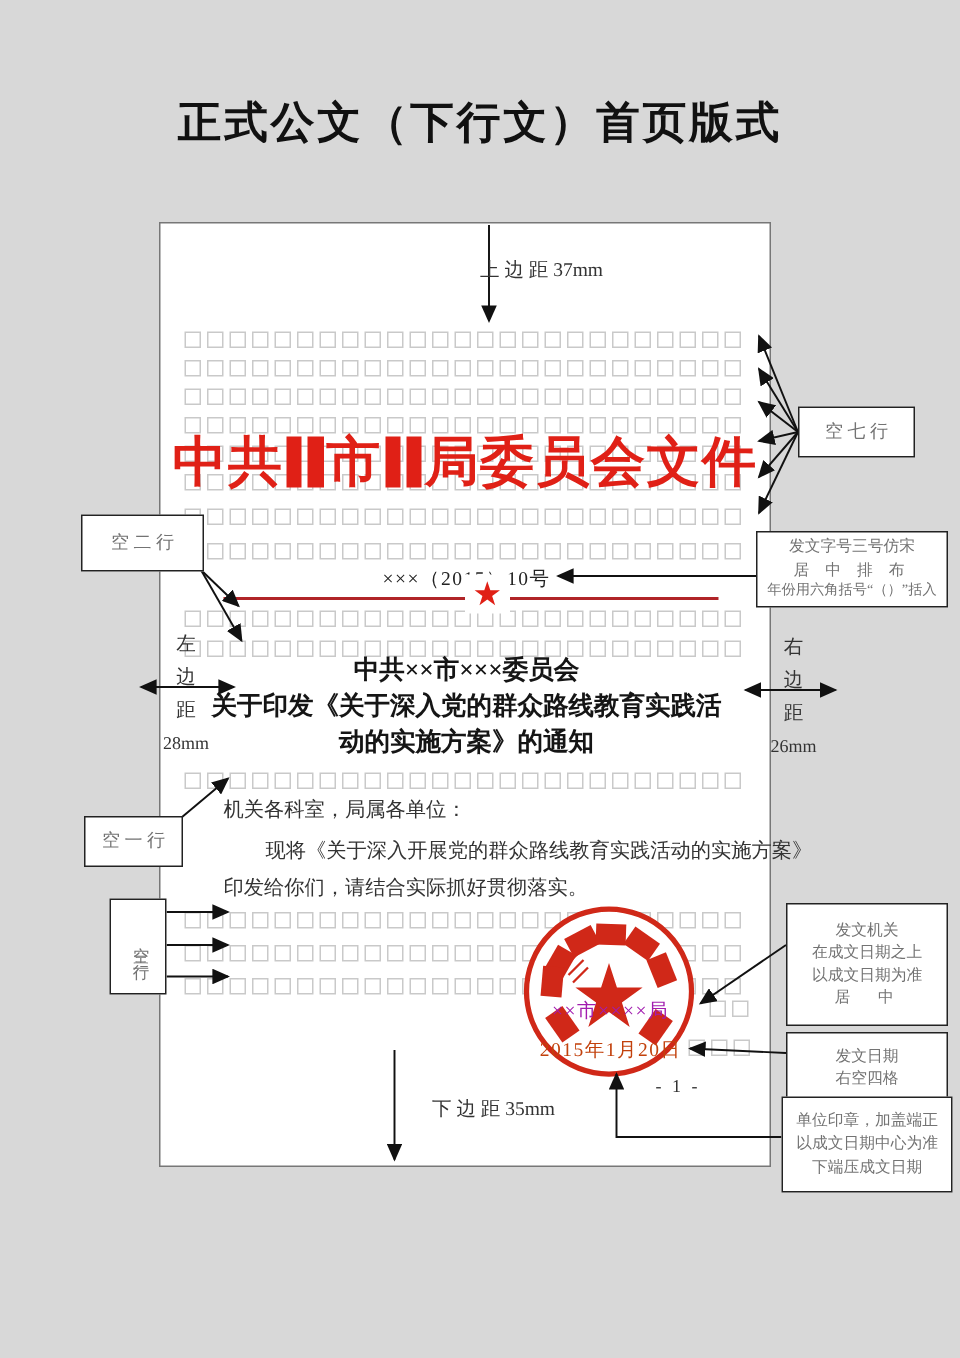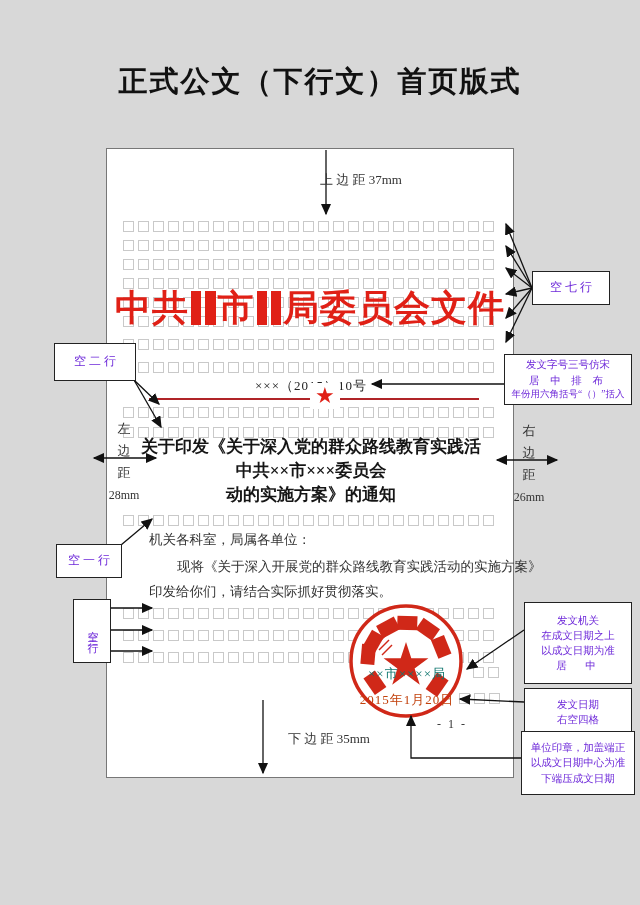--- a/index.html
+++ b/index.html
@@ -31,32 +31,32 @@
     border-top:2.5px solid #b02428; z-index:2; }
   .rule-star { position:absolute; left:203px; top:234px; z-index:3; color:#e02016;
     font-size:22px; background:#fff; padding:0 5px; line-height:26px; }
 
   .doc-title { position:absolute; left:10px; top:286px; width:388px; text-align:center;
     font-size:17px; font-weight:bold; color:#151515; line-height:24px; z-index:2; }
 
   .doc-body { position:absolute; z-index:2; font-size:13.5px; color:#333; white-space:nowrap; }
 
   .issuer-line { position:absolute; left:200px; top:516px; width:200px; text-align:center;
-    font-size:13px; color:#0f766e; z-index:5; letter-spacing:1px; }
+    font-size:13px; color:#a21caf; z-index:5; letter-spacing:1px; }
   .date-line { position:absolute; left:200px; top:542px; width:200px; text-align:center;
     font-size:13px; color:#c2410c; z-index:5; letter-spacing:1px; }
   .page-num { position:absolute; left:300px; top:568px; width:90px; text-align:center;
     font-size:12px; color:#333; z-index:2; letter-spacing:2px; }
 
   .seal { position:absolute; left:239px; top:452px; width:120px; height:120px; z-index:4; }
 
   
   .callout { position:absolute; background:#fff; border:1.5px solid #222; z-index:7;
     display:flex; flex-direction:column; align-items:center; justify-content:center;
-    font-size:12px; color:#6d28d9; text-align:center; line-height:1.45; }
+    font-size:12px; color:#737373; text-align:center; line-height:1.45; }
   .callout.small { font-size:10.5px; }
   .callout .ls { letter-spacing:4px; }
   .vert { writing-mode:vertical-rl; text-orientation:upright; letter-spacing:6px; }
 
   .margin-label { position:absolute; z-index:7; font-size:13px; color:#333; white-space:nowrap; }
   .margin-col { position:absolute; z-index:7; display:flex; flex-direction:column;
     align-items:center; font-size:13px; color:#333; line-height:22px; }
   .mm { font-size:12px; }
 
   svg.arrows { position:absolute; left:0; top:0; width:640px; height:905px;
@@ -469,22 +469,22 @@
       <span class="redact"></span>
       <span>局委员会文件</span>
     </div>
 
     <div class="doc-number">×××（2015）10号</div>
 
     <div class="red-rule"></div>
     <div class="rule-star">★</div>
 
     <div class="doc-title">
+      <div>中共××市×××委员会</div>
       <div>关于印发《关于深入党的群众路线教育实践活</div>
-      <div>中共××市×××委员会</div>
       <div>动的实施方案》的通知</div>
     </div>
 
     <div class="doc-body" style="left:42px; top:382px;">机关各科室，局属各单位：</div>
     <div class="doc-body" style="left:70px; top:409px;">现将《关于深入开展党的群众路线教育实践活动的实施方案》</div>
     <div class="doc-body" style="left:42px; top:434px;">印发给你们，请结合实际抓好贯彻落实。</div>
 
     <svg class="seal" viewBox="0 0 120 120">
       <circle cx="60" cy="60" r="55" fill="#ffffff" stroke="#d02818" stroke-width="3.5"></circle>
       <g fill="#d02818">

